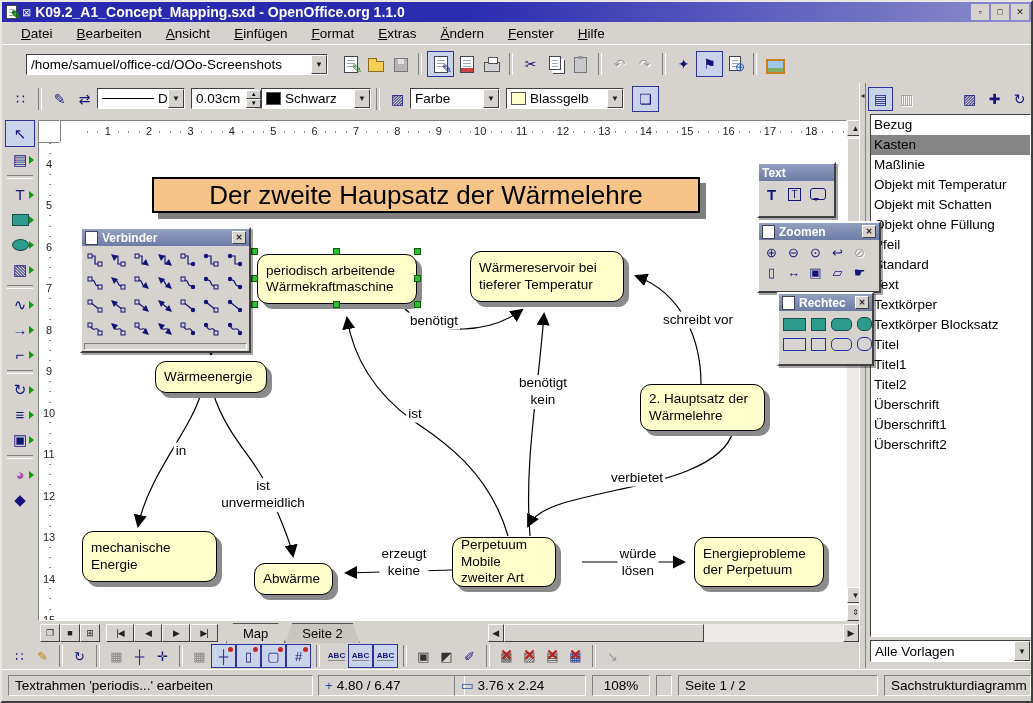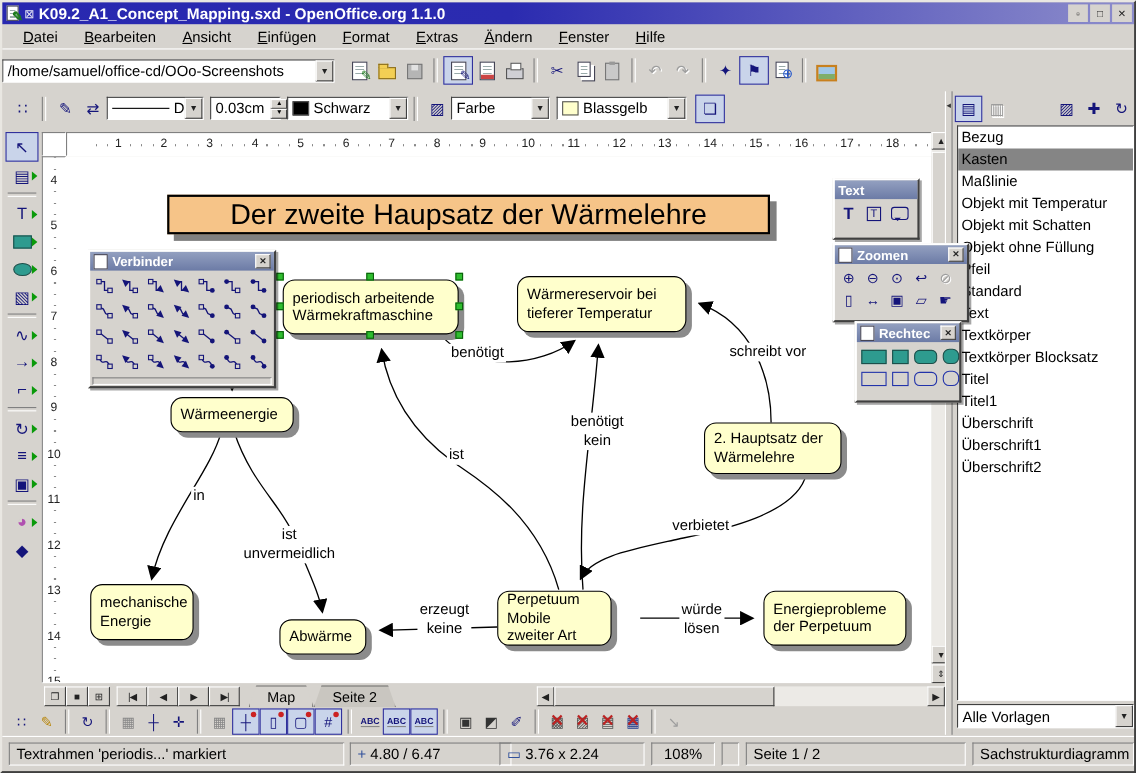--- a/index.html
+++ b/index.html
@@ -16,21 +16,21 @@
     display:inline-flex;align-items:center;justify-content:center;}
   .tb-pin{font-weight:normal;font-size:11px;color:#e5e5f5;}
 
   
   .menubar{left:0;top:20px;width:1029px;height:23px;display:flex;align-items:center;font-size:13.5px;
     border-bottom:1px solid #fff;padding-left:8px;box-sizing:border-box;gap:2px;}
   .mi{padding:2px 11px;}
   .mi u{text-decoration:underline;}
 
   
-  .funcbar{left:0;top:43px;width:1029px;height:38px;display:flex;align-items:center;padding-left:0;box-sizing:border-box;}
+  .funcbar{left:0;top:43px;width:1029px;height:38px;display:flex;align-items:center;padding-left:24px;box-sizing:border-box;}
   .objbar{left:0;top:81px;width:857px;height:31px;display:flex;align-items:center;padding-left:6px;box-sizing:border-box;}
   .vsep{width:2px;height:22px;border-left:1px solid #808080;border-right:1px solid #fff;margin:0 5px;}
   .tbtn{width:25px;height:24px;display:inline-flex;align-items:center;justify-content:center;
         font-size:14px;color:#14147a;position:relative;flex:none;}
   .tbtn.pressed{border:1px solid #31319c;background:#c9d4ea;}
   .tbtn.dis{color:#9d9d9d;text-shadow:1px 1px 0 #fff;}
   .combo{display:inline-flex;align-items:center;background:#fff;height:21px;font-size:13.5px;
          border:1px solid;border-color:#404040 #fff #fff #404040;box-sizing:border-box;padding-left:4px;flex:none;}
   .cbtn{margin-left:auto;width:16px;height:100%;background:#d6d3ce;border:1px solid;border-color:#fff #404040 #404040 #fff;
         display:flex;align-items:center;justify-content:center;font-size:8px;color:#222;box-sizing:border-box;}
@@ -401,21 +401,21 @@
 
     <div class="titlebox" style="left:92px;top:35px;width:548px;height:36px">Der zweite Haupsatz der Wärmelehre</div>
 
     <div class="node" style="left:197px;top:112px;width:160px;height:50px">periodisch arbeitende
 Wärmekraftmaschine</div>
     <div class="node" style="left:410px;top:109px;width:154px;height:51px">Wärmereservoir bei
 tieferer Temperatur</div>
     <div class="node" style="left:95px;top:219px;width:112px;height:32px">Wärmeenergie</div>
     <div class="node" style="left:580px;top:242px;width:125px;height:47px">2. Hauptsatz der
 Wärmelehre</div>
-    <div class="node" style="left:22px;top:389px;width:94px;height:51px">mechanische
+    <div class="node" style="left:22px;top:389px;width:135px;height:51px">mechanische
 Energie</div>
     <div class="node" style="left:194px;top:421px;width:79px;height:32px">Abwärme</div>
     <div class="node" style="left:392px;top:395px;width:104px;height:50px">Perpetuum Mobile
 zweiter Art</div>
     <div class="node" style="left:634px;top:395px;width:130px;height:50px">Energieprobleme
 der Perpetuum</div>
 
     <span class="hd" style="left:191px;top:106px"></span>
     <span class="hd" style="left:273px;top:106px"></span>
     <span class="hd" style="left:354px;top:106px"></span>
@@ -464,20 +464,21 @@
     <div class="sitem">Objekt mit Temperatur</div>
     <div class="sitem">Objekt mit Schatten</div>
     <div class="sitem">Objekt ohne Füllung</div>
     <div class="sitem">Pfeil</div>
     <div class="sitem">Standard</div>
     <div class="sitem">Text</div>
     <div class="sitem">Textkörper</div>
     <div class="sitem">Textkörper Blocksatz</div>
     <div class="sitem">Titel</div>
     <div class="sitem">Titel1</div>
+    <div class="sitem">Titel2</div>
     <div class="sitem">Überschrift</div>
     <div class="sitem">Überschrift1</div>
     <div class="sitem">Überschrift2</div>
   </div>
   <div class="abs stylist-combo">
     <span class="combo" style="width:161px;height:22px">
       <span>Alle Vorlagen</span>
       <span class="cbtn">▼</span>
     </span>
   </div>
@@ -533,21 +534,21 @@
     <span class="vsep"></span>
     <span class="obtn redx" style="color:#555">▩</span>
     <span class="obtn redx" style="color:#555">▨</span>
     <span class="obtn redx" style="color:#555">▤</span>
     <span class="obtn redx" style="color:#223a8c">▦</span>
     <span class="vsep"></span>
     <span class="obtn dis" style="color:#9d9d9d">↘</span>
   </div>
 
   <div class="abs statusbar">
-    <span class="scell" style="left:6px;width:305px">Textrahmen 'periodis...' markiert</span>
+    <span class="scell" style="left:6px;width:305px">Textrahmen 'periodis...' earbeiten</span>
     <span class="scell" style="left:316px;width:147px">
       <span style="color:#31519c">+</span>
       <span>4.80 / 6.47</span>
     </span>
     <span class="scell" style="left:452px;width:132px">
       <span style="color:#31519c">▭</span>
       <span>3.76 x 2.24</span>
     </span>
     <span class="scell" style="left:590px;width:58px;text-align:center">108%</span>
     <span class="scell" style="left:654px;width:16px"></span>

